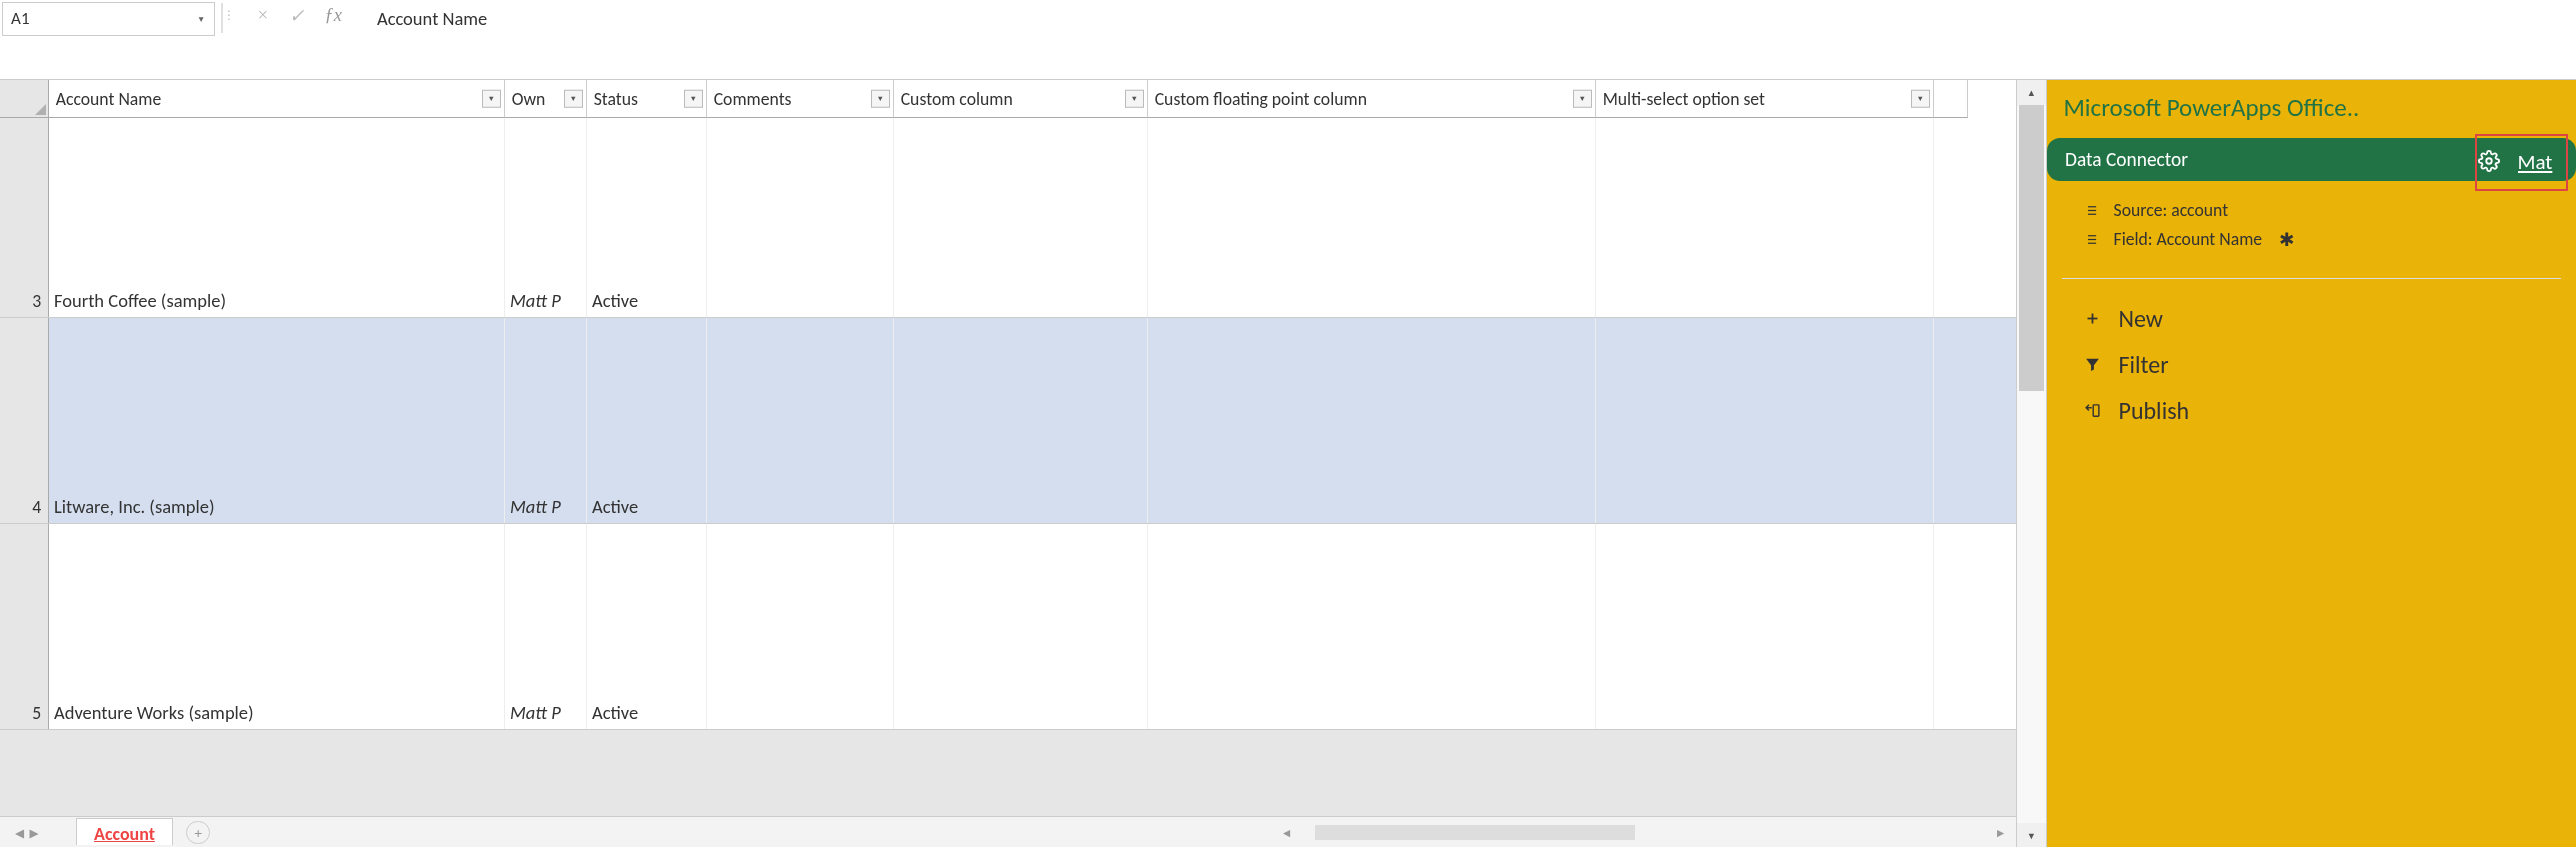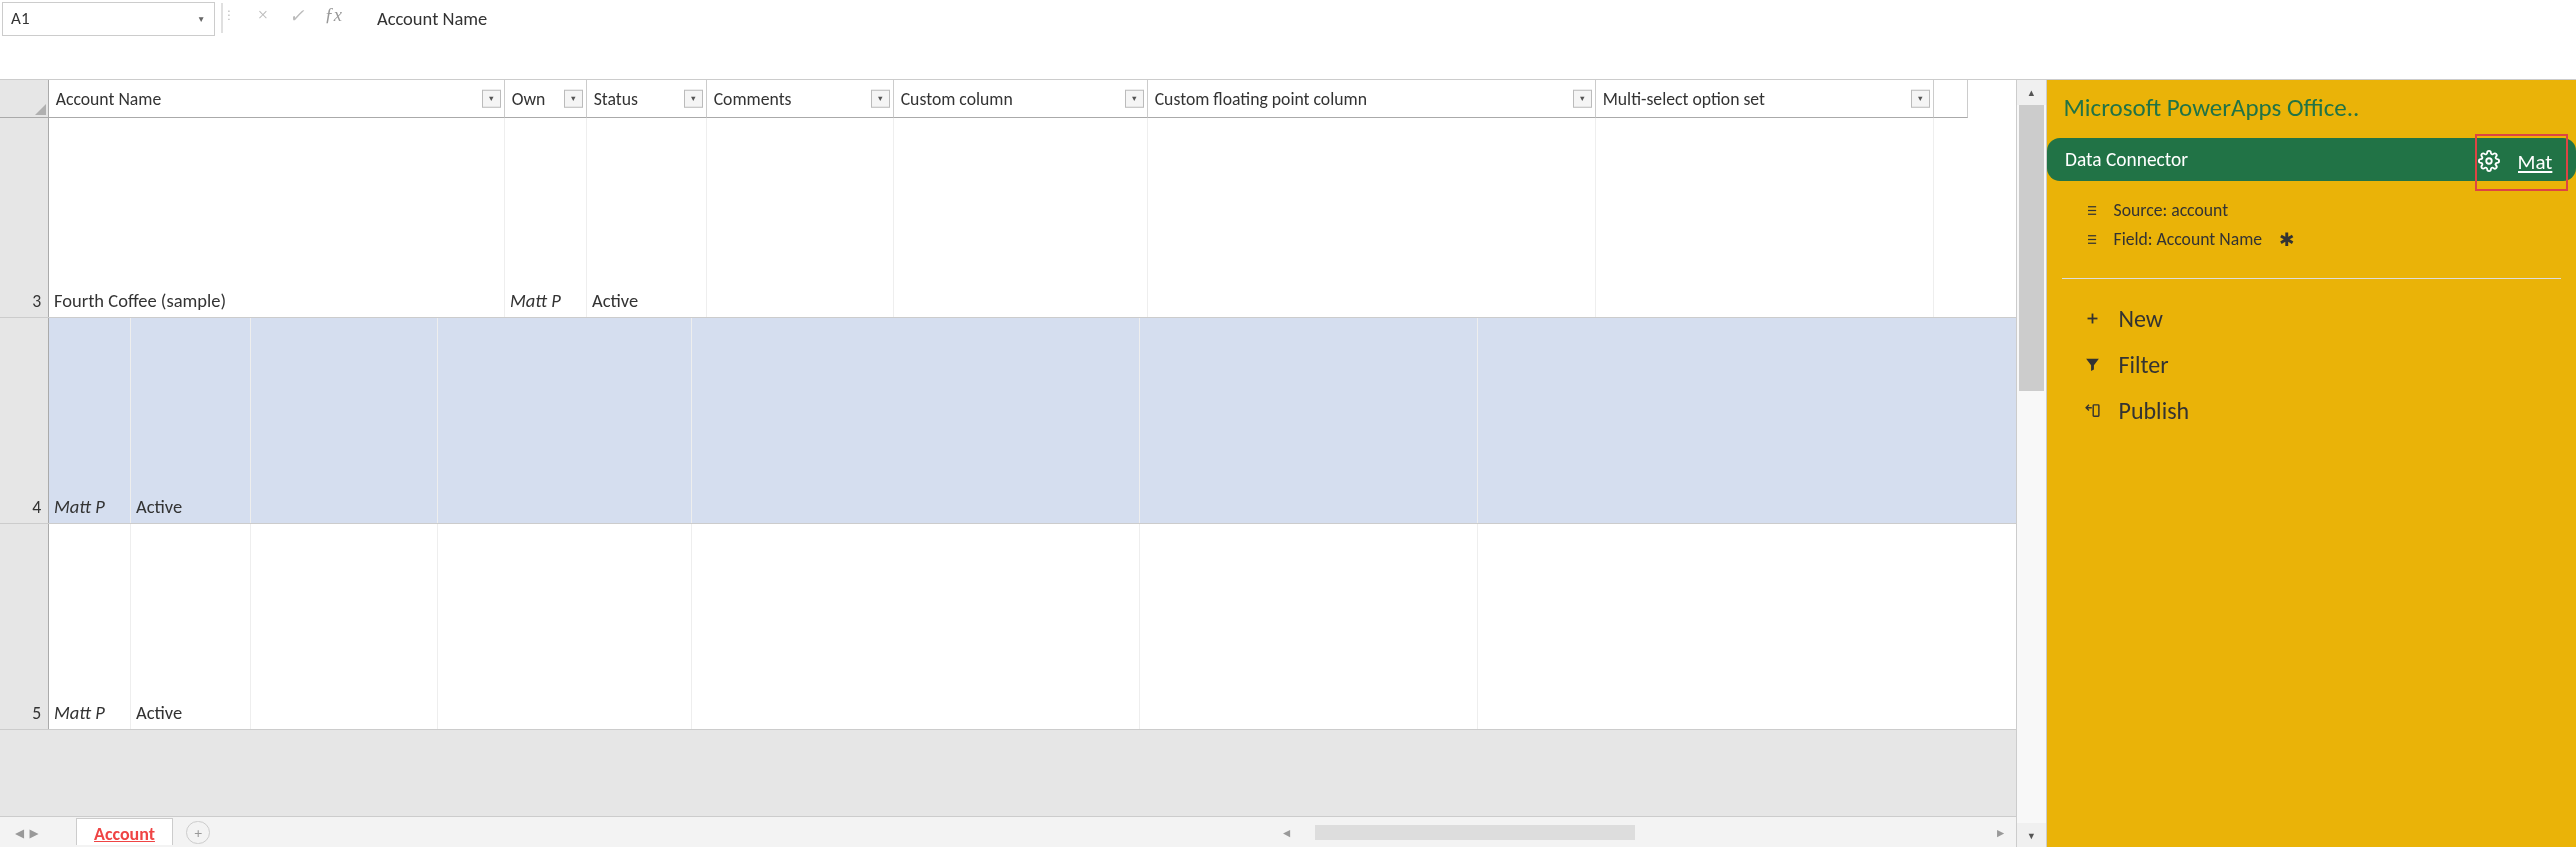--- a/index.html
+++ b/index.html
@@ -133,30 +133,32 @@
           <div class="cell w-own own">Matt P</div>
           <div class="cell w-stat">Active</div>
           <div class="cell w-comm"></div>
           <div class="cell w-cust"></div>
           <div class="cell w-float"></div>
           <div class="cell w-multi"></div>
           <div class="cell blank-tail"></div>
         </div>
         <div class="data-row sel" style="height: 206px;">
           <div class="rownum">4</div>
+          <div class="cell w-acct">Litware, Inc. (sample)</div>
           <div class="cell w-own own">Matt P</div>
           <div class="cell w-stat">Active</div>
           <div class="cell w-comm"></div>
           <div class="cell w-cust"></div>
           <div class="cell w-float"></div>
           <div class="cell w-multi"></div>
           <div class="cell blank-tail"></div>
         </div>
         <div class="data-row" style="height: 206px;">
           <div class="rownum">5</div>
+          <div class="cell w-acct">Adventure Works (sample)</div>
           <div class="cell w-own own">Matt P</div>
           <div class="cell w-stat">Active</div>
           <div class="cell w-comm"></div>
           <div class="cell w-cust"></div>
           <div class="cell w-float"></div>
           <div class="cell w-multi"></div>
           <div class="cell blank-tail"></div>
         </div>
       </div>
 

